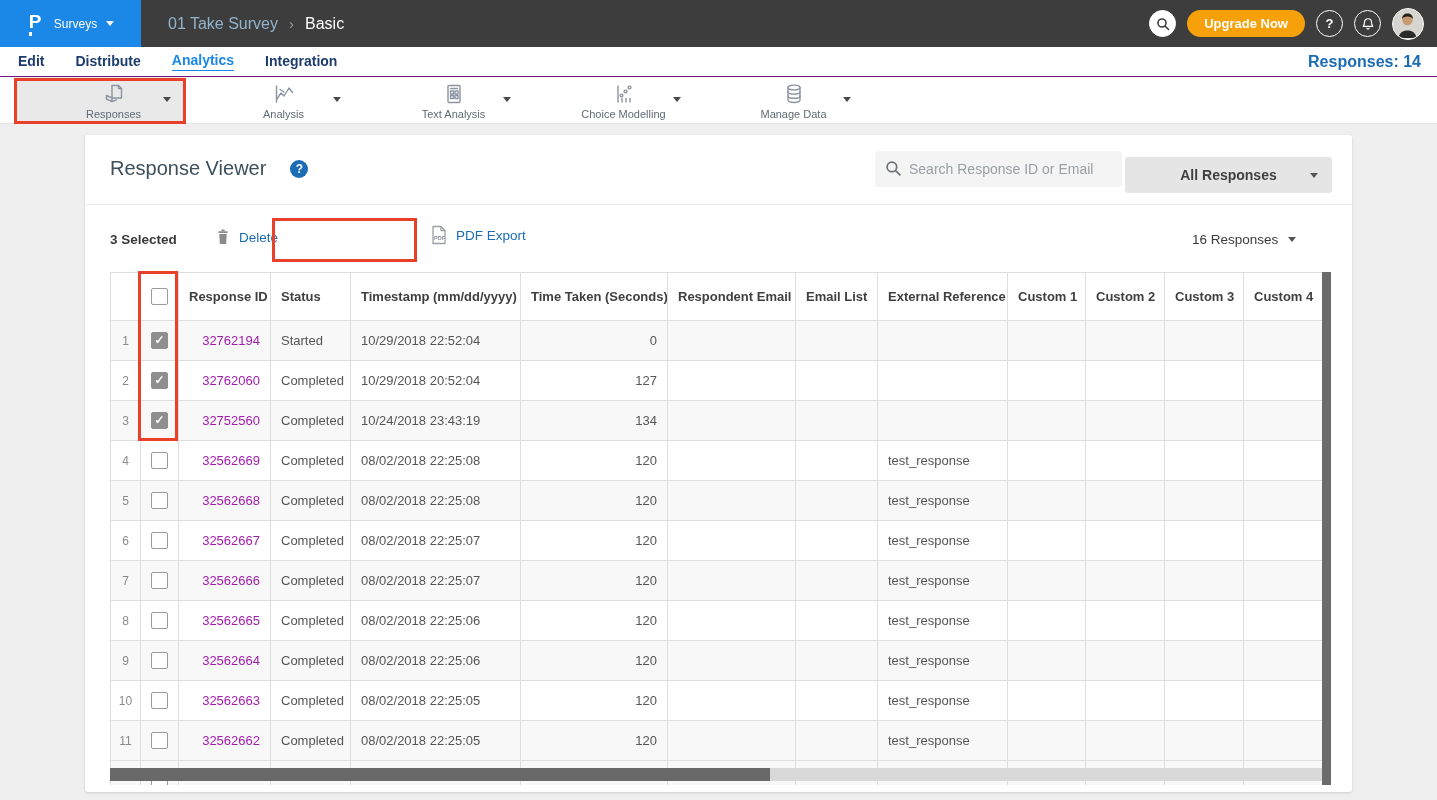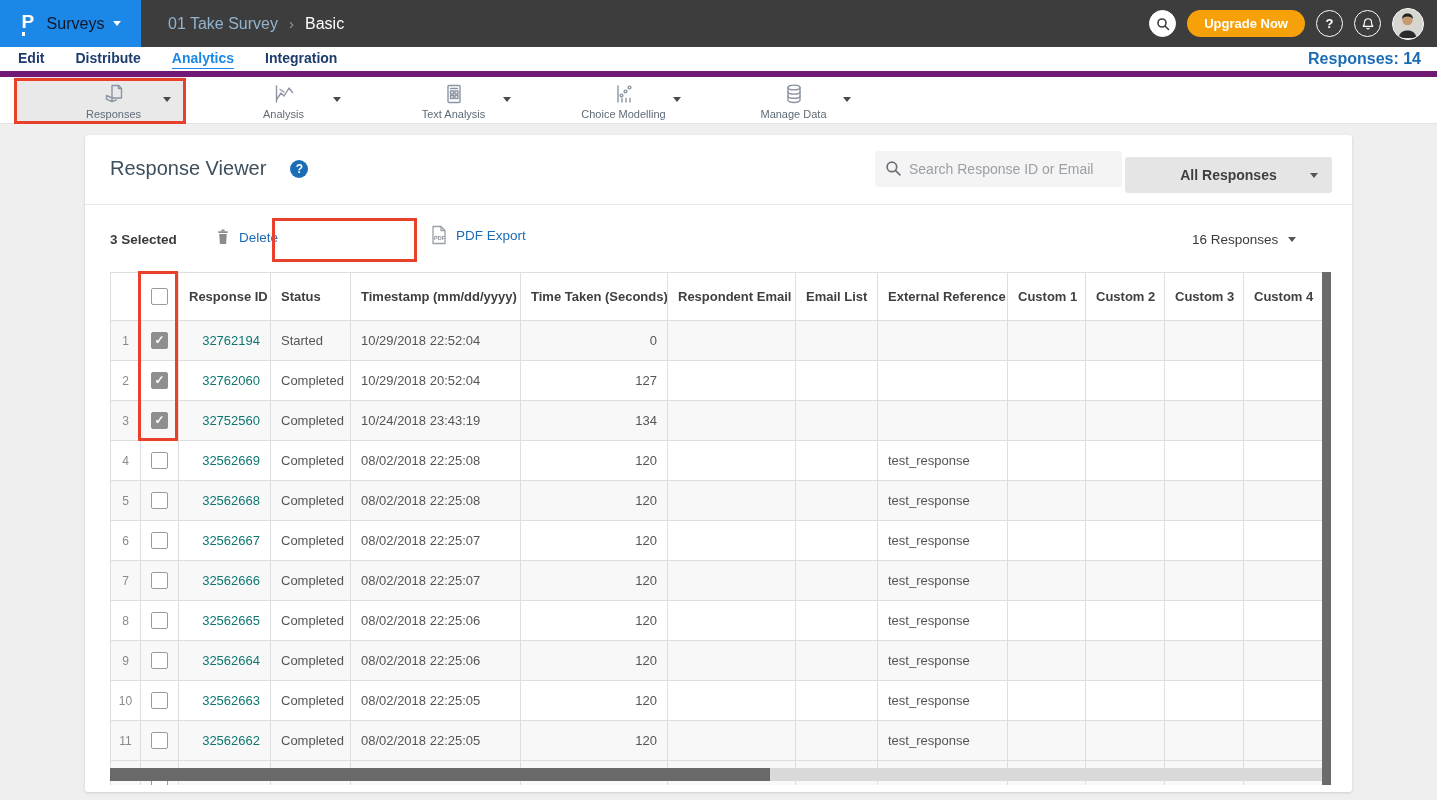--- a/index.html
+++ b/index.html
@@ -7,33 +7,33 @@
   body {
     position:relative; background:#efefef;
     font-family:"Liberation Sans", sans-serif; color:#333;
   }
   
   .topbar { position:absolute; left:0; top:0; width:1437px; height:47px; background:#3d3d3d; display:flex; align-items:center; }
   .brand { width:141px; height:47px; background:#1b87e6; display:flex; align-items:center; justify-content:center; gap:9px; cursor:pointer; }
   .brand .logo-wrap { position:relative; width:18px; height:26px; }
   .brand .logo-p { color:#fff; font-size:19px; font-weight:bold; position:absolute; left:2px; top:0; }
   .brand .logo-dot { position:absolute; left:2px; bottom:1px; width:3.5px; height:3.5px; background:#fff; }
-  .brand .brand-label { color:#0f172a; font-size:16px; }
+  .brand .brand-label { color:#ffffff; font-size:12px; }
   .caret { display:inline-block; width:0; height:0; border-left:4.5px solid transparent; border-right:4.5px solid transparent; border-top:5px solid #fff; }
   .breadcrumb { margin-left:27px; font-size:16px; display:flex; align-items:center; gap:11px; }
   .breadcrumb .parent { color:#93b3cd; cursor:pointer; }
   .breadcrumb .sep { color:#9a9a9a; font-size:15px; }
   .breadcrumb .current { color:#fff; }
   .topbar-right { margin-left:auto; display:flex; align-items:center; gap:11px; padding-right:13px; }
   .circle-btn { width:27px; height:27px; border:1.5px solid #fff; border-radius:50%; display:flex; align-items:center; justify-content:center; color:#fff; font-size:13px; font-weight:bold; cursor:pointer; }
   .circle-btn.search-circle { background:#fff; }
   .upgrade-btn { height:27px; padding:0 17px; border-radius:14px; background:#f7a10a; color:#fff; font-size:13px; font-weight:bold; line-height:27px; border:none; cursor:pointer; }
   .avatar { width:32px; height:32px; border-radius:50%; overflow:hidden; border:1.5px solid #fff; cursor:pointer; background:#d6d5cf; }
   
-  .navrow { position:absolute; left:0; top:47px; width:1437px; height:30px; background:#fff; display:flex; align-items:center; padding-left:18px; gap:31px; border-bottom:6px solid #701a75; }
+  .navrow { position:absolute; left:0; top:47px; width:1437px; height:30px; background:#fff; display:flex; align-items:center; padding-left:18px; gap:31px; border-bottom:1px solid #701a75; }
   .nav-tab { font-size:14px; font-weight:bold; color:#1d3c6d; cursor:pointer; padding-bottom:2px; }
   .nav-tab.active { color:#1b87e6; border-bottom:1.5px solid #1b87e6; }
   .responses-count { margin-left:auto; padding-right:16px; color:#1b6cb5; font-size:16px; font-weight:bold; }
   
   .toolbar { position:absolute; left:0; top:77px; width:1437px; height:47px; background:#fff; display:flex; padding-left:15px; border-bottom:1px solid #e3e3e3; }
   .tool-item { position:relative; width:170px; height:47px; display:flex; flex-direction:column; align-items:center; justify-content:center; cursor:pointer;padding-left:27px; }
   .tool-item.active { background:#e9e9e9; }
   .tool-item svg { stroke:#8a94a2; fill:none; stroke-width:1.4; stroke-linecap:round; stroke-linejoin:round; }
   .tool-label { font-size:11px; color:#5f6b76; margin-top:2px; }
   .tool-caret { position:absolute; right:14px; top:20px; border-top-color:#4a4a4a; }
@@ -62,21 +62,21 @@
   th, td { border:1px solid #dedede; padding:0 10px; overflow:hidden; white-space:nowrap; }
   thead th { height:48px; background:#fff; color:#3f3f3f; font-weight:bold; text-align:left; }
   tbody td { height:40px; color:#555; }
   tbody tr:nth-child(odd) td { background:#f8f8f8; }
   td.num, th.num { width:30px; padding:0; text-align:center; color:#8a8a8a; font-size:12px; }
   td.cb, th.cb { width:38px; padding:0; text-align:center; }
   .col-id { width:92px; } .col-status { width:80px; } .col-ts { width:170px; } .col-tt { width:147px; }
   .col-re { width:128px; } .col-el { width:82px; } .col-xr { width:130px; }
   .col-c1 { width:78px; } .col-c2,.col-c3,.col-c4 { width:79px; }
   td.r { text-align:right; }
-  .id-link { color:#0f766e; cursor:pointer; }
+  .id-link { color:#a21caf; cursor:pointer; }
   .th-flex { display:flex; align-items:center; gap:7px; }
   .checkbox { display:inline-block; width:17px; height:17px; border:1px solid #9b9b9b; border-radius:2px; background:#fff; cursor:pointer; vertical-align:middle; line-height:15px; }
   .checkbox.checked { background:#8f8f8f; border-color:#8f8f8f; color:#fff; font-size:12px; font-weight:bold; }
   .checkbox.checked::after { content:"\2713"; }
   .partial-table { position:absolute; left:0; top:488px; }
   
   .hscroll-track { position:absolute; left:0; top:496px; width:1212px; height:13px; background:#d9d9d9; }
   .hscroll-thumb { position:absolute; left:0; top:0; width:660px; height:13px; background:#696969; cursor:grab; }
   .vscroll-thumb { position:absolute; left:1237px; top:137px; width:9px; height:513px; background:#6b6b6b; cursor:grab; }
   

